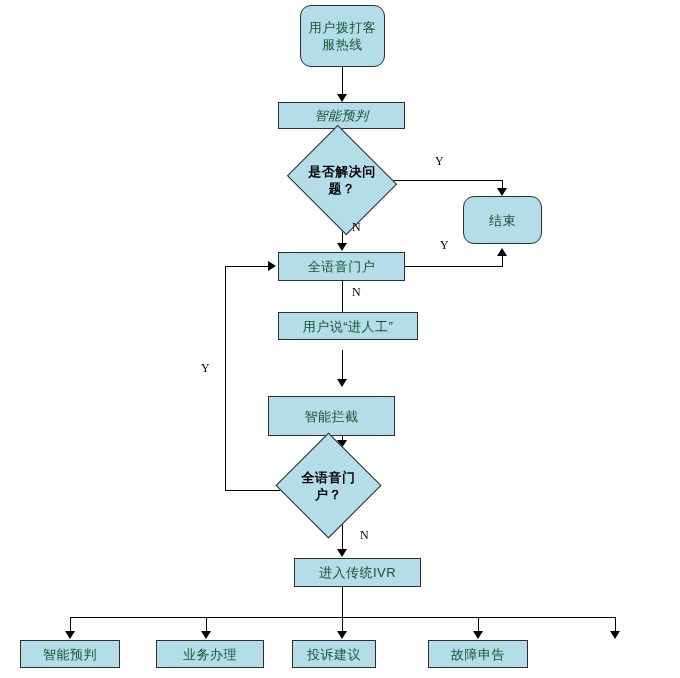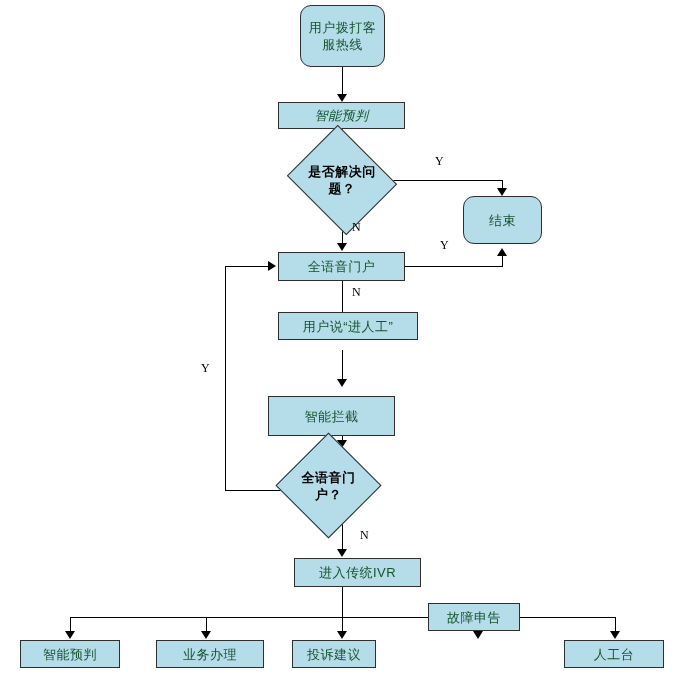--- a/index.html
+++ b/index.html
@@ -136,25 +136,22 @@
 
   <div class="node" style="left: 20px; top: 640px; width: 100px; height: 28px; background: rgb(181, 220, 233); border-color: rgb(47, 47, 47);">
     <span class="txt">智能预判</span>
   </div>
   <div class="node" style="left: 156px; top: 640px; width: 108px; height: 28px; background: rgb(181, 220, 233); border-color: rgb(47, 47, 47);">
     <span class="txt">业务办理</span>
   </div>
   <div class="node" style="left: 292px; top: 640px; width: 84px; height: 28px; background: rgb(181, 220, 233); border-color: rgb(47, 47, 47);">
     <span class="txt">投诉建议</span>
   </div>
-  <div class="node" style="left: 428px; top: 603px; width: 92px; height: 28px; background: rgb(181, 220, 233); border-color: rgb(47, 47, 47);">
+  <div class="node" style="left: 428px; top: 640px; width: 100px; height: 28px; background: rgb(181, 220, 233); border-color: rgb(47, 47, 47);">
     <span class="txt">故障申告</span>
-  </div>
-  <div class="node" style="left: 564px; top: 640px; width: 100px; height: 28px; background: rgb(181, 220, 233); border-color: rgb(47, 47, 47);">
-    <span class="txt">人工台</span>
   </div>
 
   <div class="ln v" style="left: 342px; top: 67px; height: 28px; background: rgb(0, 0, 0);"></div>
   <div class="arrow down" style="left:337px; top:94px;"></div>
 
   <div class="ln v" style="left: 342px; top: 129px; height: 9px; background: rgb(0, 0, 0);"></div>
   <div class="arrow down" style="left:337px; top:136px;"></div>
 
   <div class="ln h" style="left: 384px; top: 180px; width: 119px; background: rgb(0, 0, 0);"></div>
   <div class="ln v" style="left: 502px; top: 180px; height: 10px; background: rgb(0, 0, 0);"></div>

